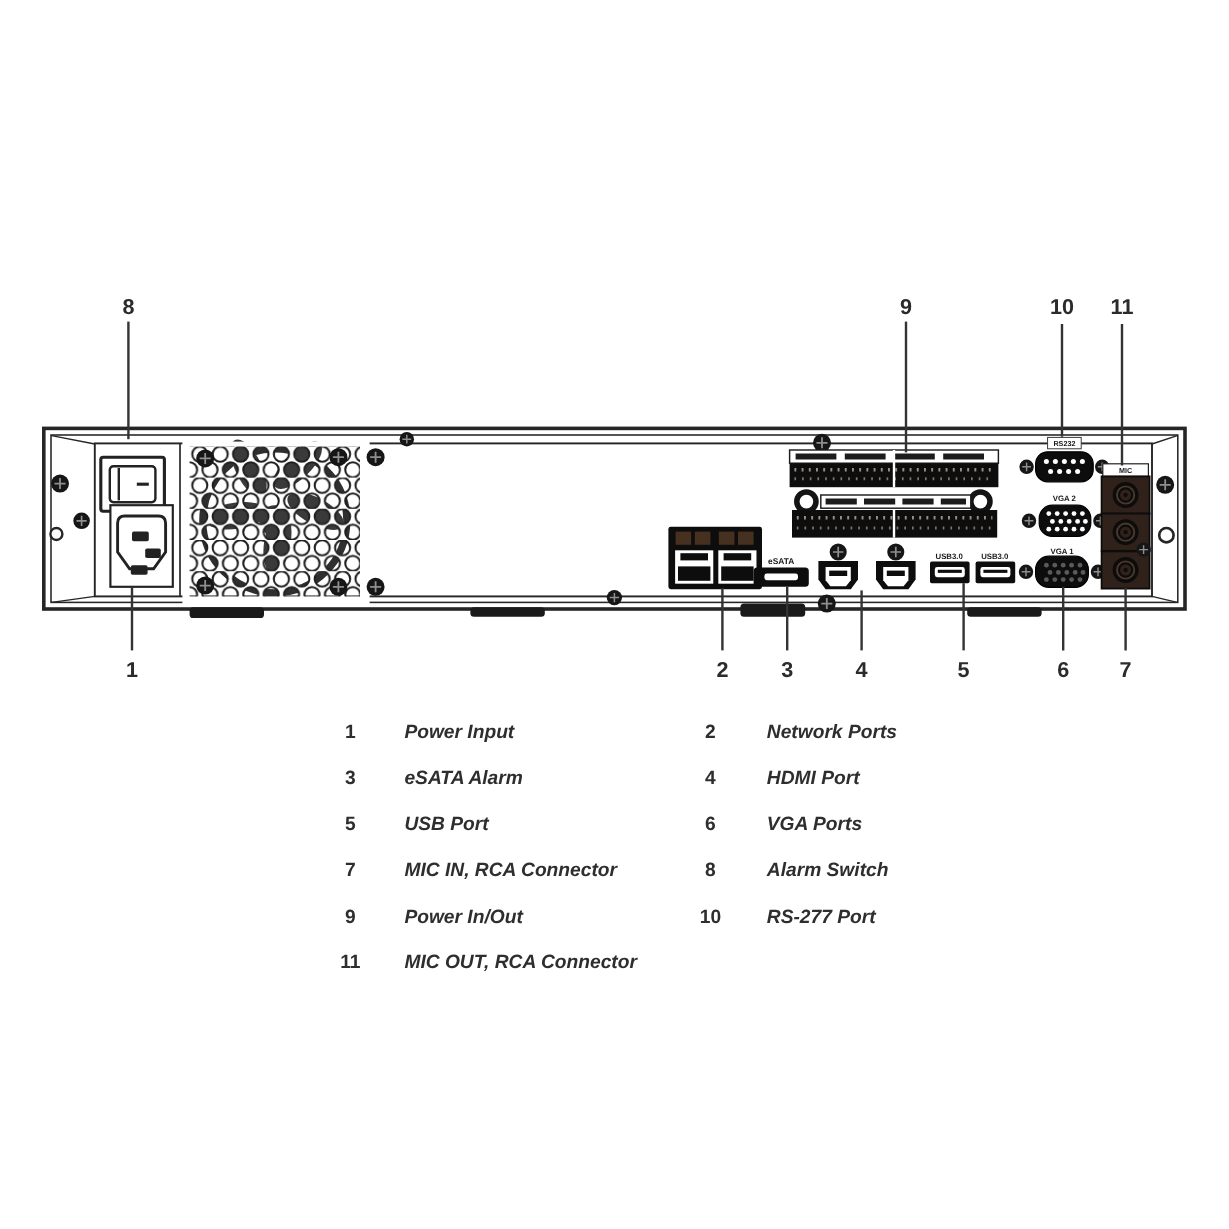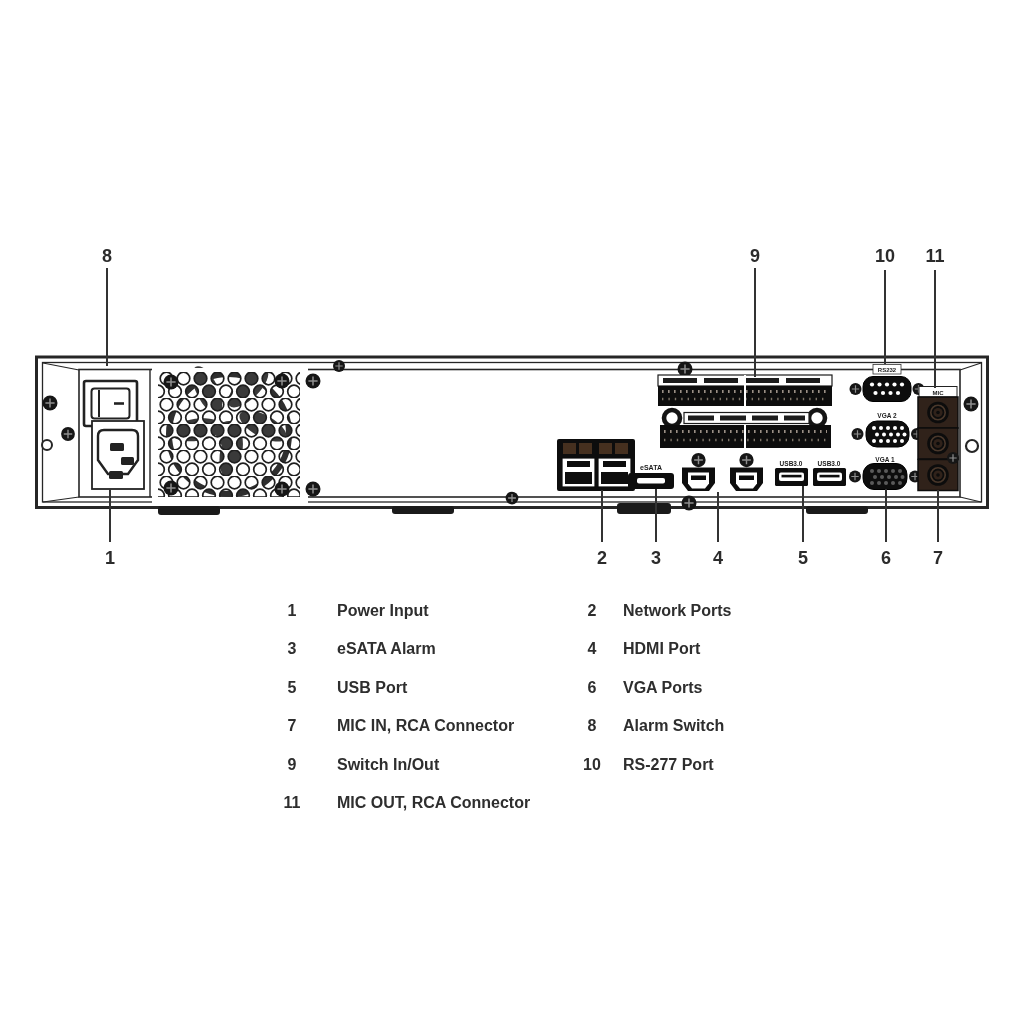--- a/index.html
+++ b/index.html
@@ -8,22 +8,22 @@
   .diagram{position:absolute;left:0;top:0;}
   .callout-num{font-family:"Liberation Sans",sans-serif;font-size:18px;font-weight:700;fill:#2b2b2b;}
   .port-label{font-family:"Liberation Sans",sans-serif;font-weight:700;fill:#1a1a1a;}
   .legend{position:absolute;left:0;top:0;width:1024px;height:1024px;pointer-events:none;}
   .lrow{position:absolute;display:flex;align-items:flex-start;font-size:16px;font-weight:700;
         color:#2e2e2e;line-height:18px;}
   .lrow.colL{left:277px;}
   .lrow.colR{left:578px;}
   .lnum{display:inline-block;width:30px;text-align:center;}
   .colR .lnum{width:28px;}
-  .llabel{margin-left:30px;white-space:nowrap;}
-  .colR .llabel{margin-left:17px;}
+  .llabel{margin-left:30px;white-space:nowrap;font-style:italic;}
+  .colR .llabel{margin-left:33px;}
 </style>
 </head>
 <body>
 
 <div class="stage">
 
 <svg class="diagram" width="1024" height="580" viewBox="0 0 1024 580">
   <defs>
     <g id="scr">
       <circle r="7.5" fill="#161616"></circle>
@@ -302,21 +302,21 @@
   <div class="lrow colL" style="top:679px">
     <span class="lnum">5</span>
     <span class="llabel">USB Port</span>
   </div>
   <div class="lrow colL" style="top:717px">
     <span class="lnum">7</span>
     <span class="llabel">MIC IN, RCA Connector</span>
   </div>
   <div class="lrow colL" style="top:756px">
     <span class="lnum">9</span>
-    <span class="llabel">Switch In/Out</span>
+    <span class="llabel">Power In/Out</span>
   </div>
   <div class="lrow colL" style="top:794px">
     <span class="lnum">11</span>
     <span class="llabel">MIC OUT, RCA Connector</span>
   </div>
   <div class="lrow colR" style="top:602px">
     <span class="lnum">2</span>
     <span class="llabel">Network Ports</span>
   </div>
   <div class="lrow colR" style="top:640px">

